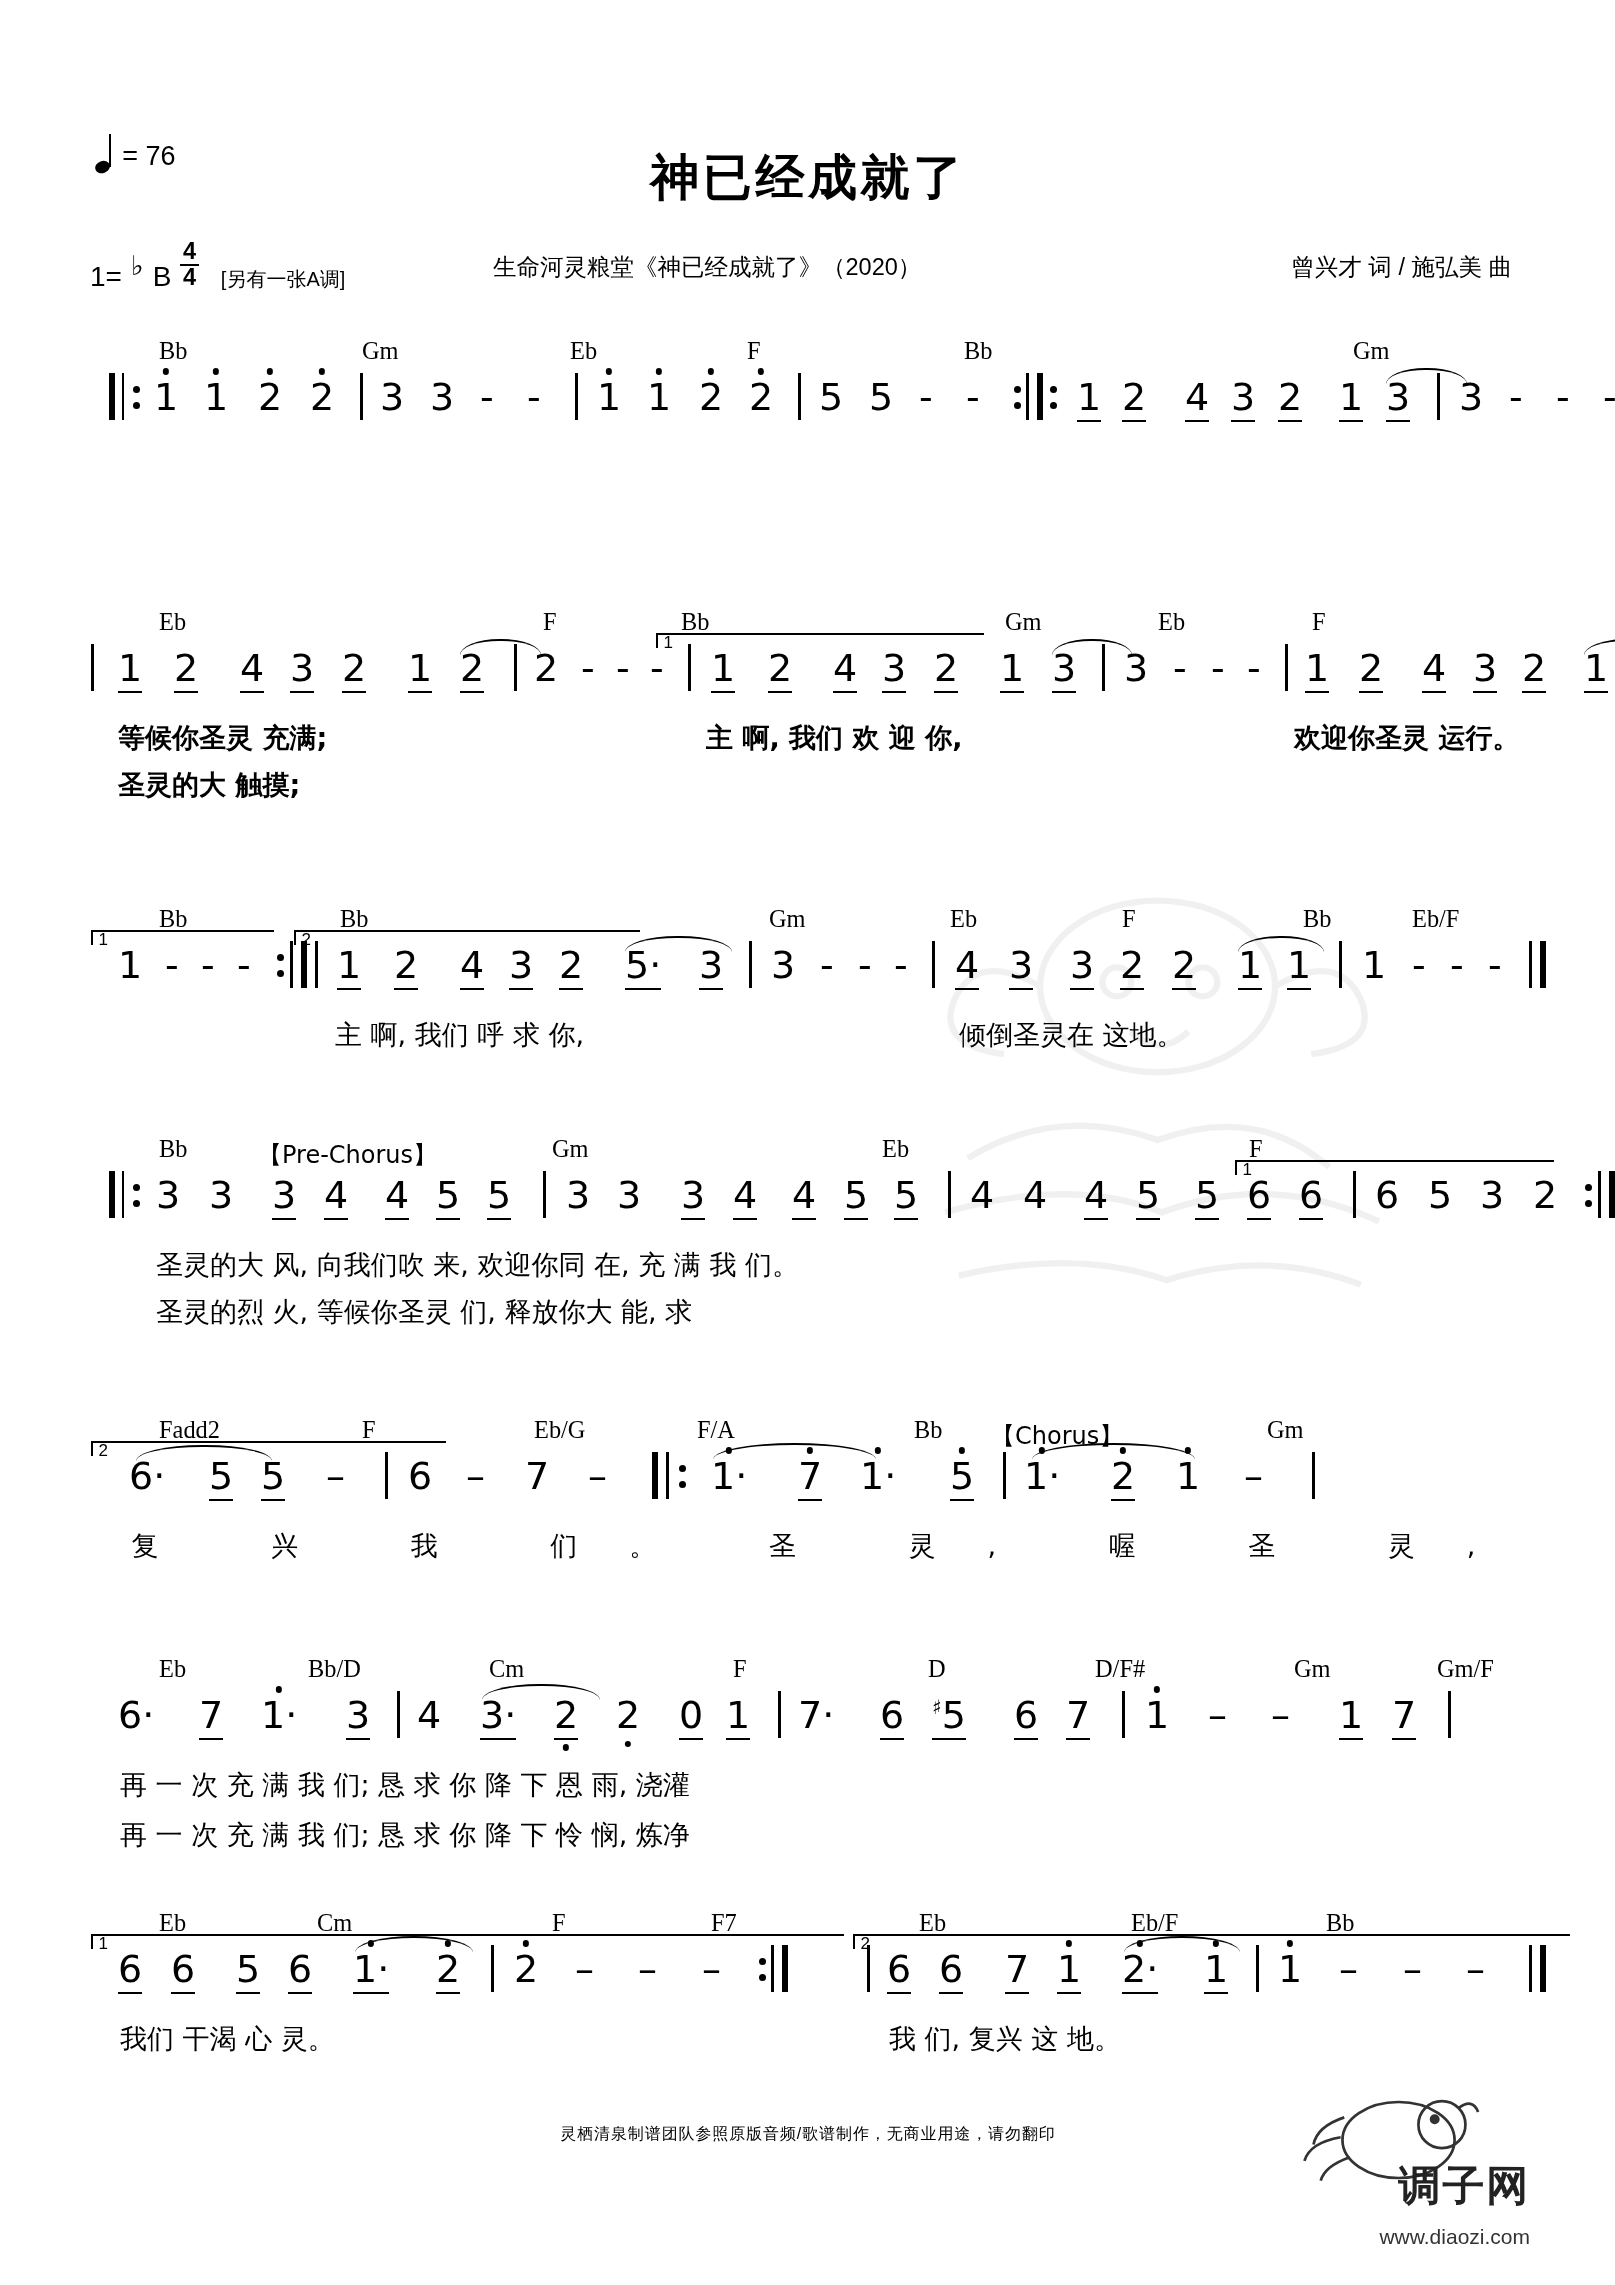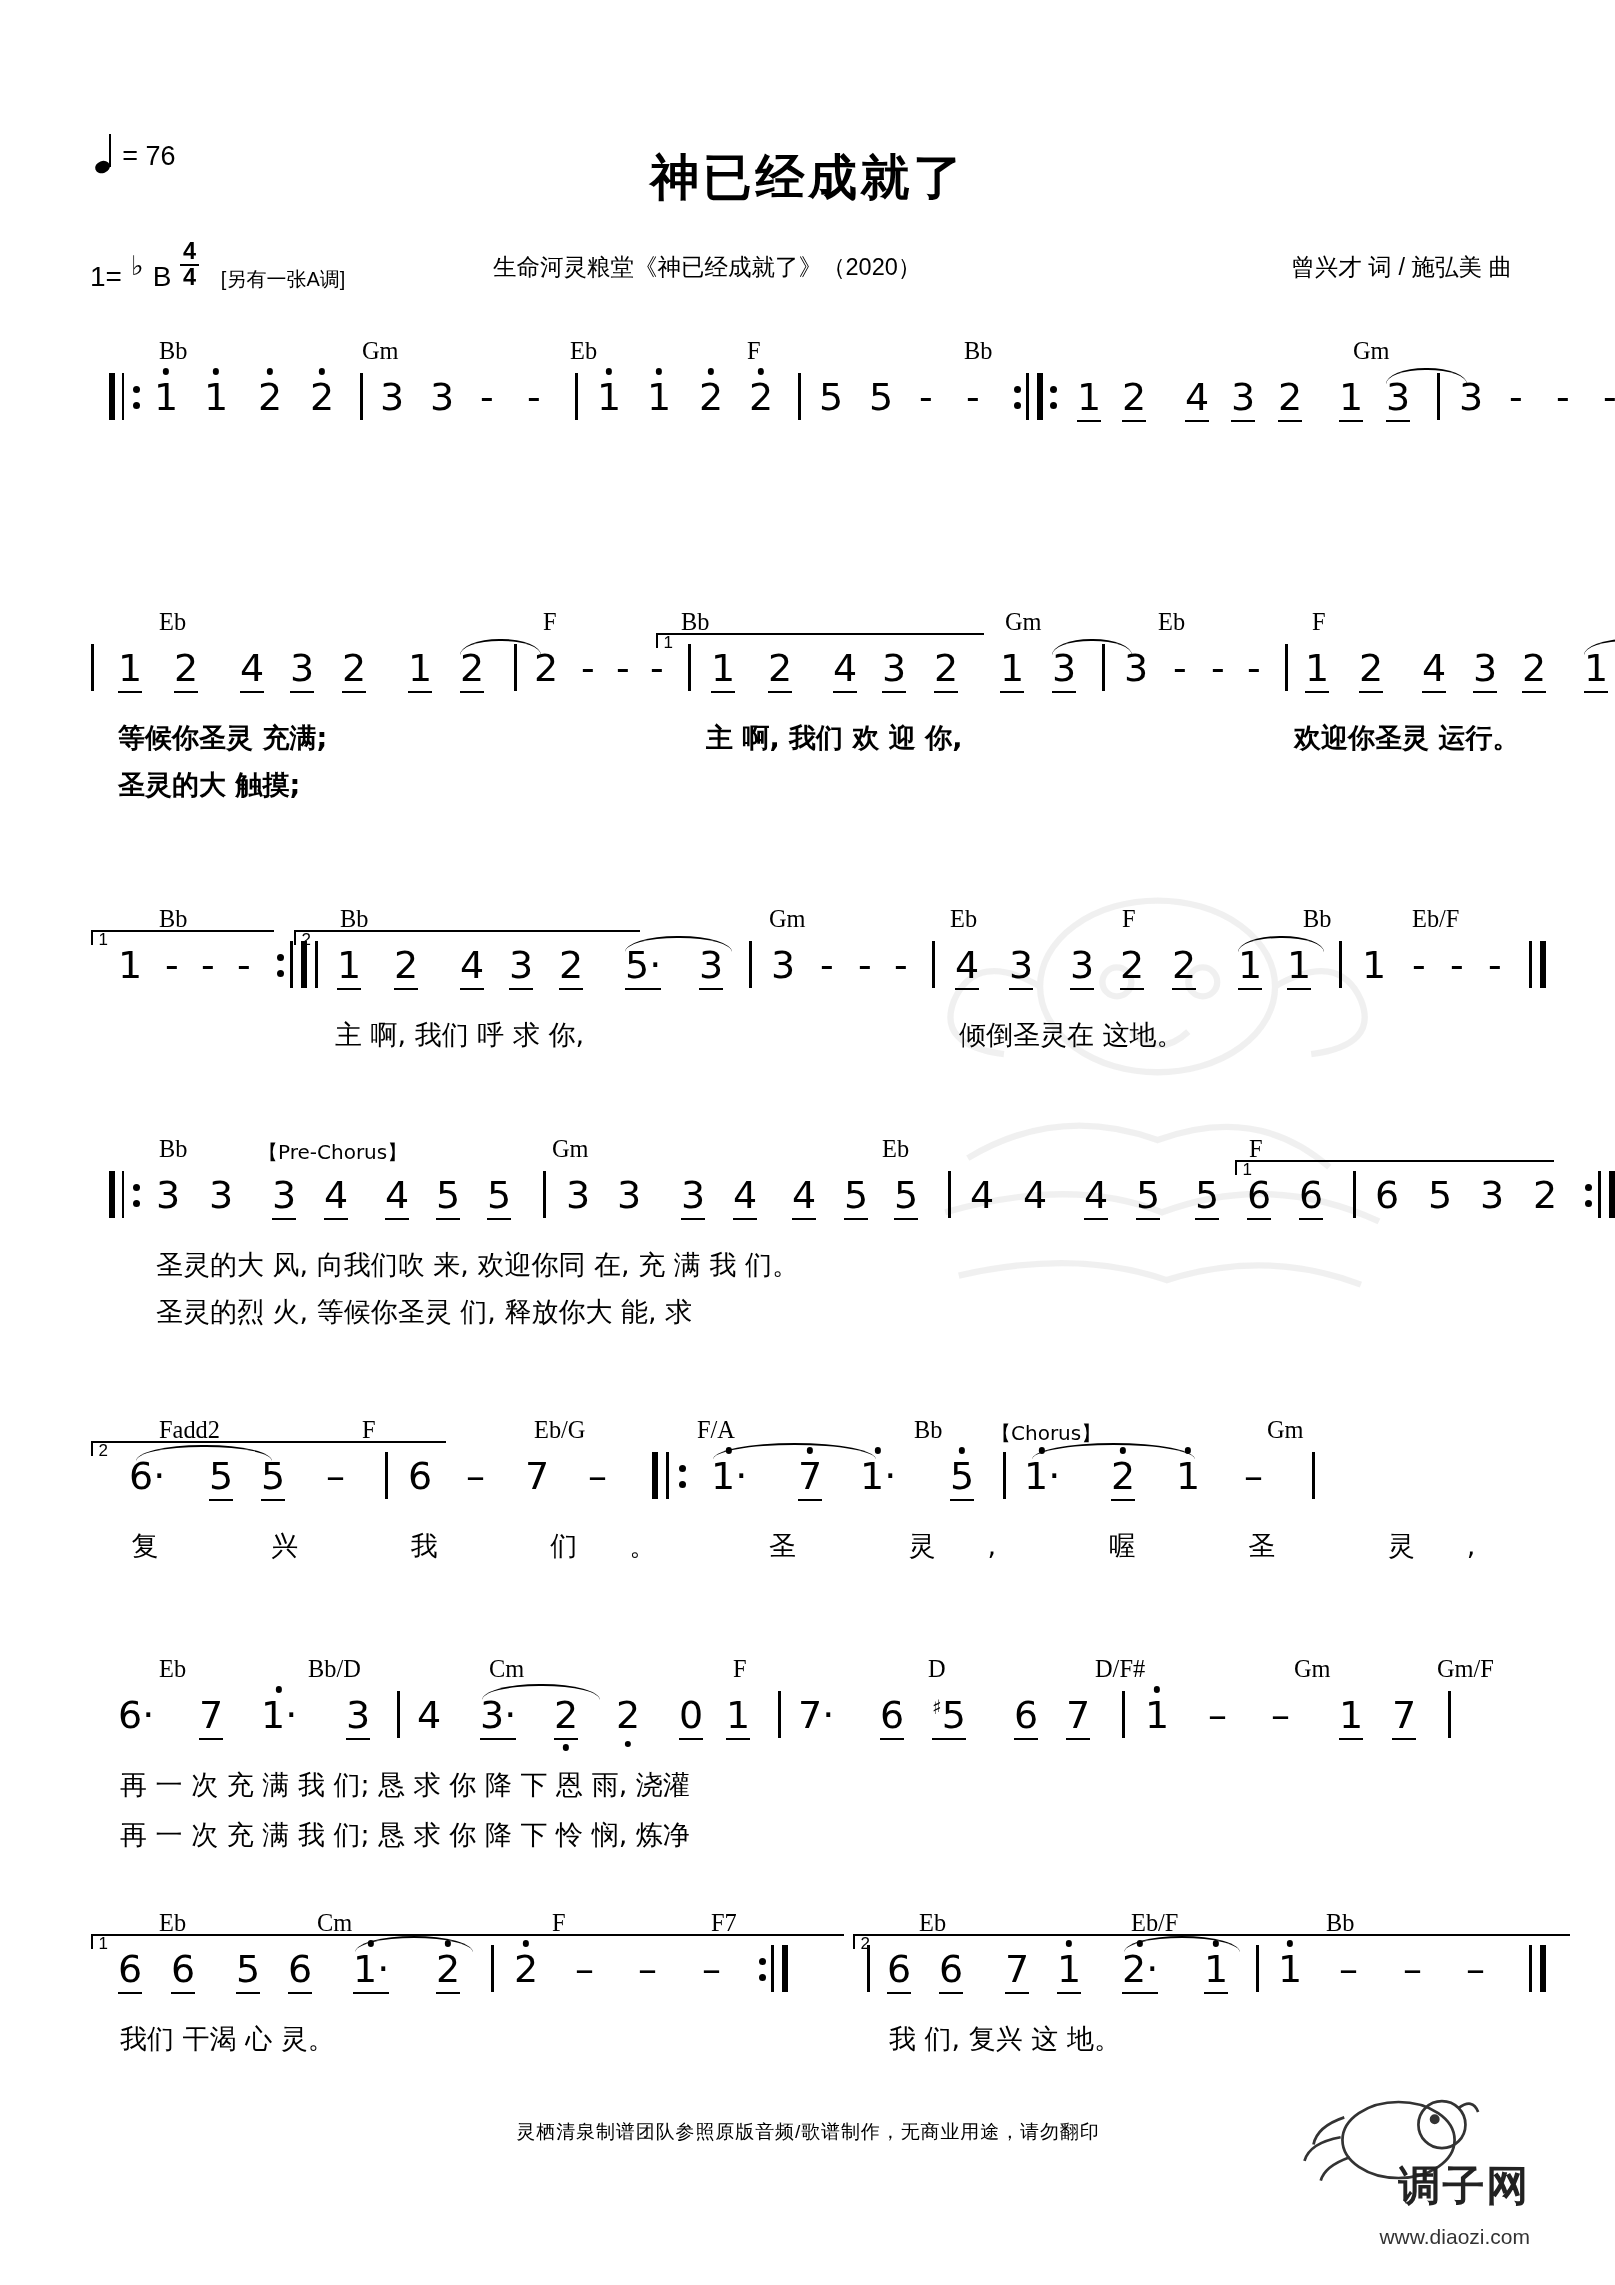--- a/index.html
+++ b/index.html
@@ -25,39 +25,39 @@
 
   .subtitle{position:absolute;left:493px;top:251px;font-size:23.5px;}
   .credits{position:absolute;right:104px;top:251px;font-size:23.5px;}
 
   
   .watermark{position:absolute;left:859px;top:887px;width:561px;height:488px;opacity:.22;}
   .wm-logo{position:absolute;right:118px;bottom:86px;width:208px;height:118px;}
   .site{position:absolute;right:86px;bottom:71px;font-size:42px;font-weight:bold;color:#222;letter-spacing:1.8px;font-family:"DejaVu Sans",sans-serif;}
   .site-url{position:absolute;right:86px;bottom:36px;font-size:21px;color:#333;}
 
-  .footnote{position:absolute;left:0;right:0;bottom:140px;text-align:center;font-size:19px;letter-spacing:0.9px;}
+  .footnote{position:absolute;left:0;right:0;bottom:140px;text-align:center;font-size:16px;letter-spacing:0.9px;}
 
   
   .system{position:absolute;left:109px;right:109px;}
   .chordrow{position:relative;height:36px;}
   .chord{position:absolute;font-size:24.4px;font-family:"Liberation Serif",serif;}
   .staffrow{position:relative;height:67px;}
   .nt{position:absolute;font-size:38px;font-family:"DejaVu Sans",sans-serif;line-height:1;}
   .dotover:after{content:"";position:absolute;left:50%;top:-10px;width:6.3px;height:6.3px;border-radius:50%;background:#000;transform:translateX(-50%);}
   .dotunder:after{content:"";position:absolute;left:50%;bottom:-12.7px;width:6.3px;height:6.3px;border-radius:50%;background:#000;transform:translateX(-50%);}
   .under{border-bottom:2.7px solid #000;padding-bottom:3.6px;}
   .bar{position:absolute;width:2.7px;background:#000;height:47px;}
   .thickbar{position:absolute;width:6.3px;background:#000;height:47px;}
   .repdot{position:absolute;width:7.2px;height:7.2px;border-radius:50%;background:#000;}
   .slur{position:absolute;border-top:2.7px solid #000;border-radius:50%/100% 100% 0 0;height:14.5px;}
   .bracket{position:absolute;border-top:2.7px solid #000;border-left:2.7px solid #000;height:12.7px;}
   .bracket span{position:absolute;left:5.4px;top:-1.8px;font-size:17px;}
   .lyric{position:absolute;font-size:27px;white-space:pre;font-family:"DejaVu Sans",sans-serif;}
-  .tag{position:absolute;font-size:20px;font-family:"DejaVu Sans",sans-serif;text-align:right;}
+  .tag{position:absolute;font-size:24px;font-family:"DejaVu Sans",sans-serif;text-align:right;}
 </style>
 </head>
 <body>
 
 <div class="sheet">
 
   <div class="tempo">
     <span class="note">
       <span class="head"></span>
         <span class="stem"></span>

